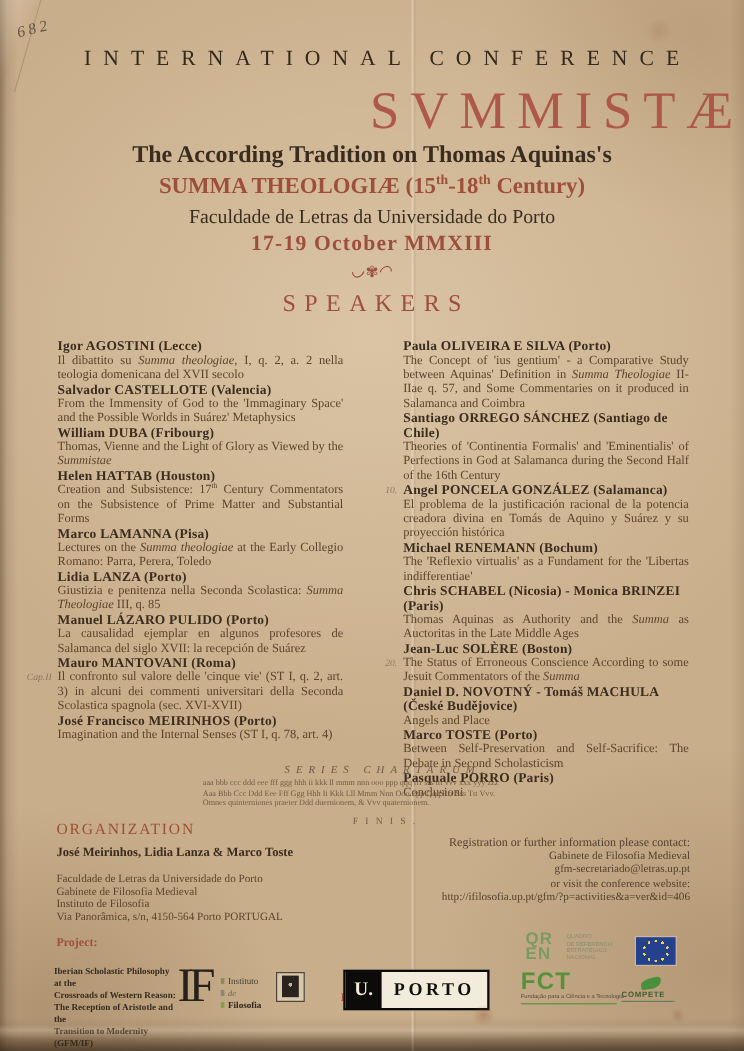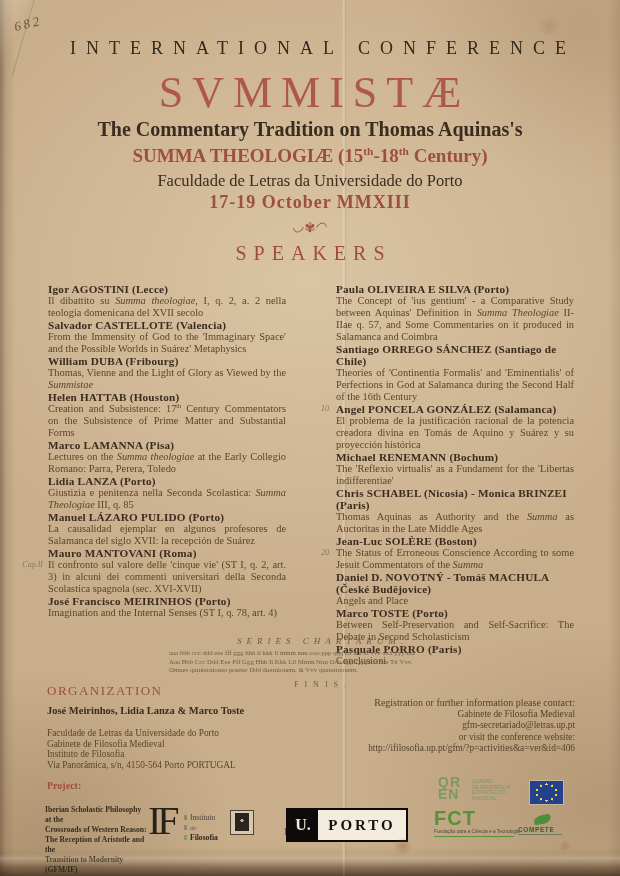--- a/index.html
+++ b/index.html
@@ -36,21 +36,21 @@
     background:radial-gradient(circle, rgba(140,80,45,0.28), rgba(140,80,45,0) 70%);}
   .stain-c{left:536px;top:16px;width:26px;height:20px;border-radius:50%;
     background:radial-gradient(circle, rgba(130,78,45,0.16), rgba(130,78,45,0) 70%);}
 
   .page-num{left:14px;top:16px;font-size:13px;letter-spacing:3px;color:#564a3c;
     transform:rotate(-14deg);font-style:italic;opacity:.9;}
 
   header{position:absolute;left:0;right:0;top:38px;text-align:center;color:var(--ink-dark);}
   .conf-label{font-size:18px;letter-spacing:10px;padding-left:26px;color:#33291d;}
   .main-title{margin:14px 0 0;font-weight:normal;font-size:44px;line-height:40px;
-    letter-spacing:9px;padding-left:9px;color:var(--title-red);}
+    letter-spacing:9px;padding-left:9px;color:var(--title-red);text-align:right;}
   .subtitle{margin-top:6px;font-size:20px;line-height:21px;font-weight:bold;color:#3a2d20;}
   .series-line{margin-top:5px;font-size:19px;line-height:22px;font-weight:bold;color:var(--accent-red);}
   .venue{margin-top:4px;font-size:16.5px;line-height:20px;color:#3a2d20;}
   .dates{font-size:18px;line-height:22px;font-weight:bold;letter-spacing:1px;color:var(--accent-red);}
   .ornament{margin-top:4px;height:16px;color:var(--accent-red);}
   .curl{display:inline-block;width:9px;height:7px;border:1.6px solid var(--accent-red);
     border-radius:50%;border-top-color:transparent;border-right-color:transparent;
     vertical-align:middle;margin:0 1px;}
   .curl-l{transform:rotate(-40deg);}
   .curl-r{transform:rotate(140deg);}
@@ -146,21 +146,21 @@
 <div class="poster">
 
   <div class="abs corner-tear"></div>
   <div class="abs crease"></div>
 
   <div class="abs page-num">682</div>
 
   <header>
     <div class="conf-label">INTERNATIONAL CONFERENCE</div>
     <h1 class="main-title">SVMMISTÆ</h1>
-    <div class="subtitle">The Commentary Tradition on Thomas Aquinas's</div>
+    <div class="subtitle">The According Tradition on Thomas Aquinas's</div>
     <div class="series-line">SUMMA THEOLOGIÆ (15<sup>th</sup>-18<sup>th</sup> Century)</div>
     <div class="venue">Faculdade de Letras da Universidade do Porto</div>
     <div class="dates">17-19 October MMXIII</div>
     <div class="ornament">
       <span class="curl curl-l"></span><span class="orn-glyph">✾</span><span class="curl curl-r"></span>
     </div>
   </header>
 
   <div class="abs speakers-heading">SPEAKERS</div>
 

